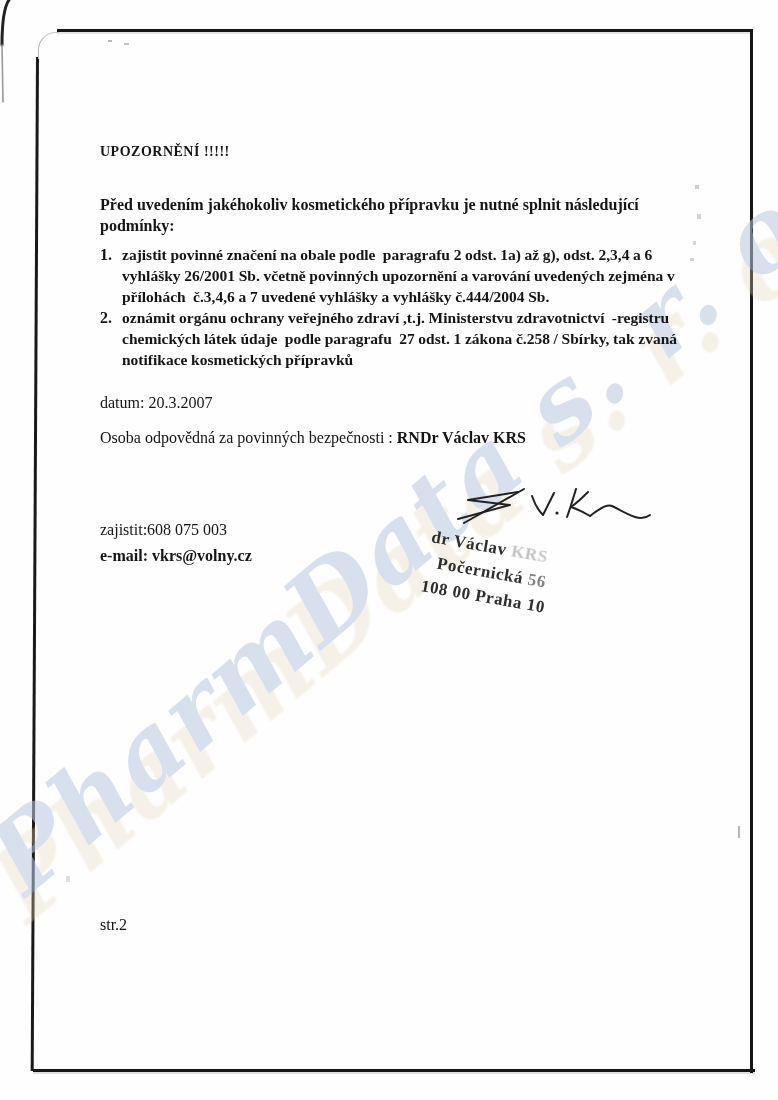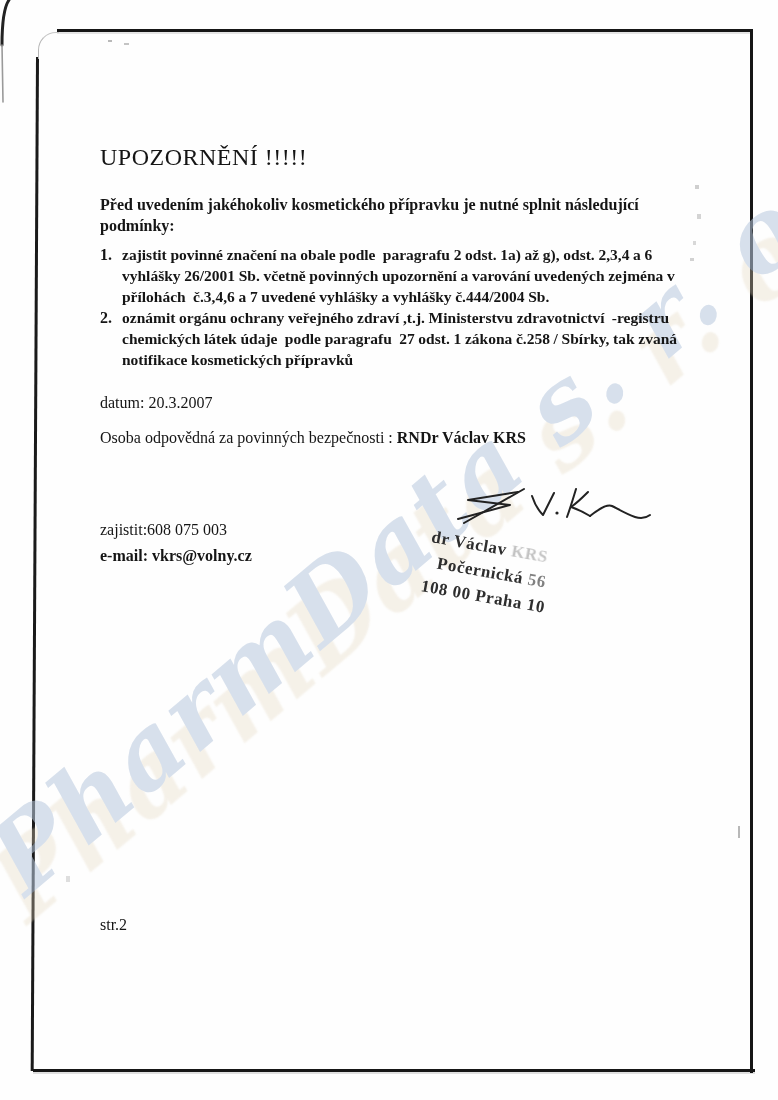--- a/index.html
+++ b/index.html
@@ -20,21 +20,21 @@
     display:flex;align-items:center;justify-content:center;
     transform:rotate(-40deg);
     font-family:"DejaVu Serif","Liberation Serif",serif;
     font-style:italic;font-weight:700;font-size:100px;letter-spacing:3px;white-space:nowrap;
     opacity:0.55;
     text-shadow:-16px 22px 2px rgba(226,214,188,0.60);
   }
   
   .content{position:absolute;inset:0;z-index:2;}
   .abs{position:absolute;margin:0;}
-  .title{left:100px;top:144px;font-size:24px;font-weight:normal;letter-spacing:0.5px;text-align:center;}
+  .title{left:100px;top:144px;font-size:14px;font-weight:bold;letter-spacing:0.5px;text-align:center;}
   .intro{left:100px;top:186px;width:578px;font-size:16px;line-height:21px;font-weight:bold;white-space:pre-wrap;margin-top:8px;}
   .list{left:100px;top:244px;width:600px;list-style:none;padding:0;}
   .list .li{display:flex;}
   .list .num{width:22px;flex:0 0 22px;font-size:16px;line-height:21px;font-weight:bold;}
   .list .txt{flex:1;font-size:15.5px;line-height:21px;font-weight:bold;white-space:pre-wrap;word-spacing:-0.2px;}
   .datum{left:100px;top:394px;font-size:16px;text-align:right;}
   .osoba{left:100px;top:429px;font-size:16px;white-space:pre;}
   .osoba b{font-weight:bold;}
   .addr{left:100px;top:482px;font-size:16px;}
   .tel{left:100px;top:521px;font-size:16px;}

